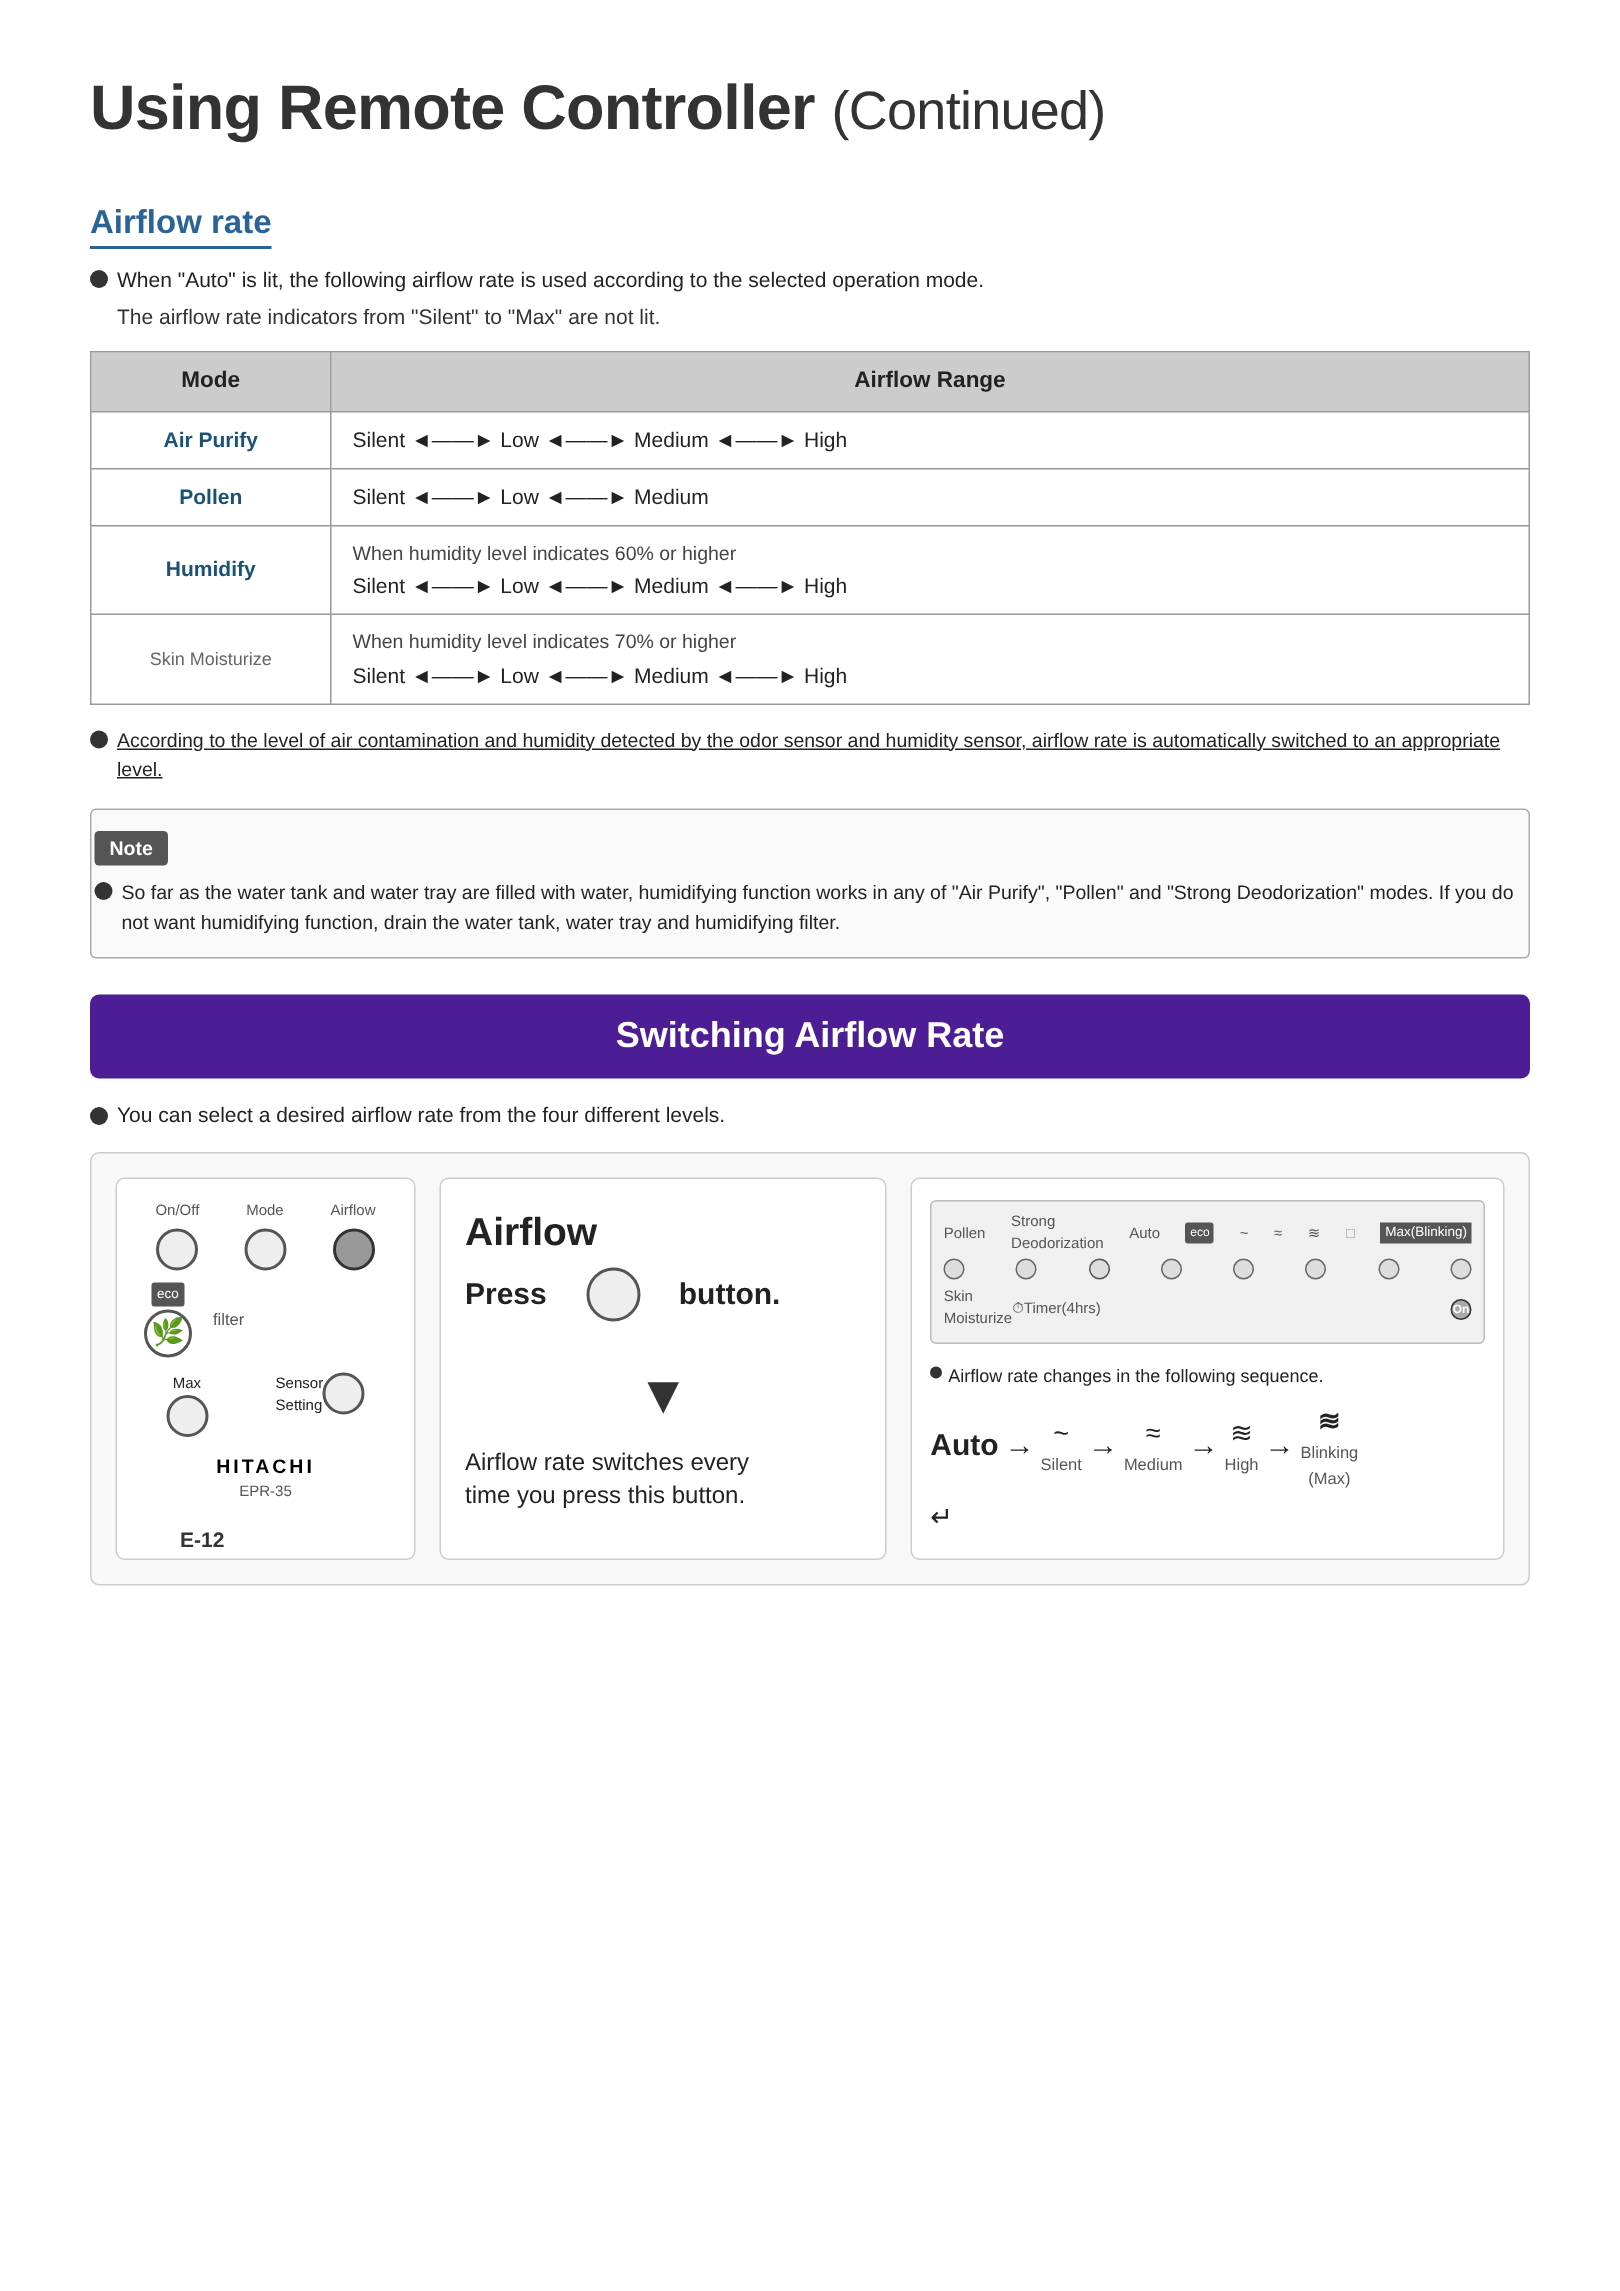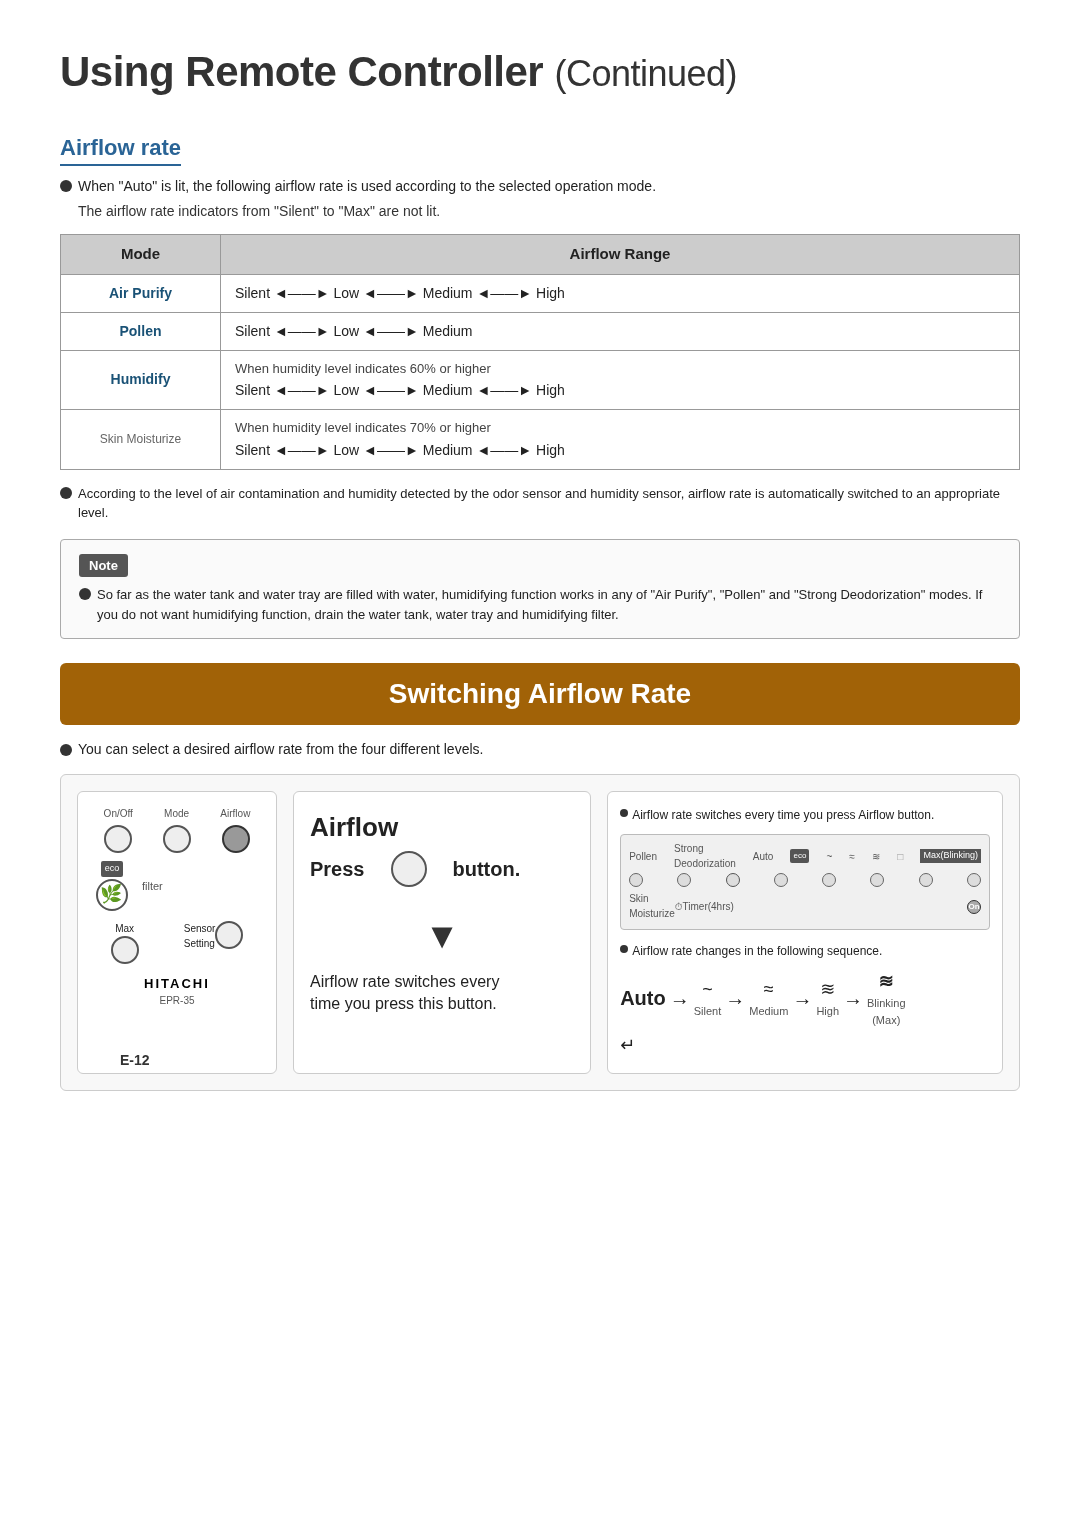--- a/index.html
+++ b/index.html
@@ -103,27 +103,28 @@
       font-size: 13px;
       color: #444;
       margin-bottom: 2px;
     }
     
     .bottom-note {
       font-size: 13px;
       margin-bottom: 16px;
       display: flex;
       align-items: flex-start;
+      text-decoration: underline;
     }
     .bottom-note .bullet { margin-top: 3px; flex-shrink: 0; }
     
     .note-box {
       border: 1px solid #aaa;
       border-radius: 4px;
-      padding: 14px 18px;
+      padding: 14px 2px;
       margin-bottom: 24px;
       font-size: 13px;
       background: #fafafa;
     }
     .note-box .note-label {
       background: #555;
       color: #fff;
       font-weight: 700;
       font-size: 13px;
       padding: 2px 10px;
@@ -132,24 +133,24 @@
       margin-bottom: 8px;
     }
     .note-box .note-line {
       display: flex;
       align-items: flex-start;
       font-size: 13px;
     }
     .note-box .bullet { margin-top: 3px; flex-shrink: 0; }
     
     .switching-header {
-      background: #a16207;
+      background: #4c1d95;
       color: #fff;
       text-align: center;
-      font-size: 28px;
+      font-size: 24px;
       font-weight: 700;
       padding: 10px 0;
       border-radius: 6px;
       margin-bottom: 14px;
     }
     .switching-note {
       font-size: 14px;
       margin-bottom: 14px;
       display: flex;
       align-items: center;
@@ -537,24 +538,20 @@
       <span class="press-text">button.</span>
     </div>
     <div class="down-arrow-big">▼</div>
     <div class="sub-text">
       <span>Airflow rate switches every</span><br>
       <span>time you press this button.</span>
     </div>
   </div>
 
   <div class="right-panel">
-    <div class="rp-note">
-      <span class="rp-bullet"></span>
-      <span>Airflow rate switches every time you press Airflow button.</span>
-    </div>
 
     <div class="remote-mini">
       <div class="remote-mini-row">
         <span>Pollen</span>
         <span>Strong<br>Deodorization</span>
         <span>Auto</span>
         <span style="background:#555;color:#fff;padding:1px 3px;font-size:8px;border-radius:2px;">eco</span>
         <span>~</span>
         <span>≈</span>
         <span>≋</span>

